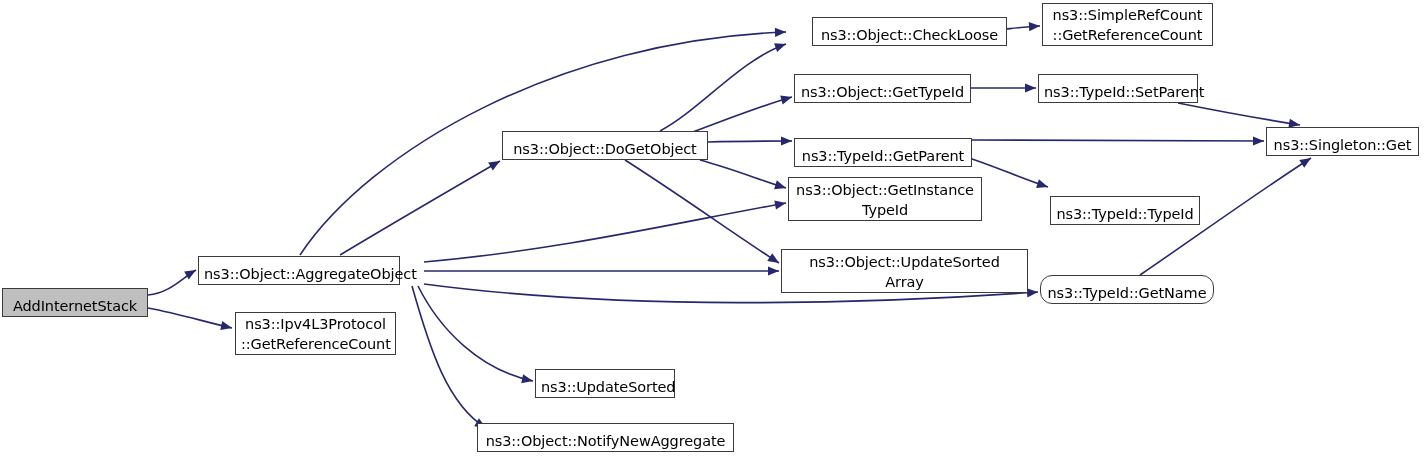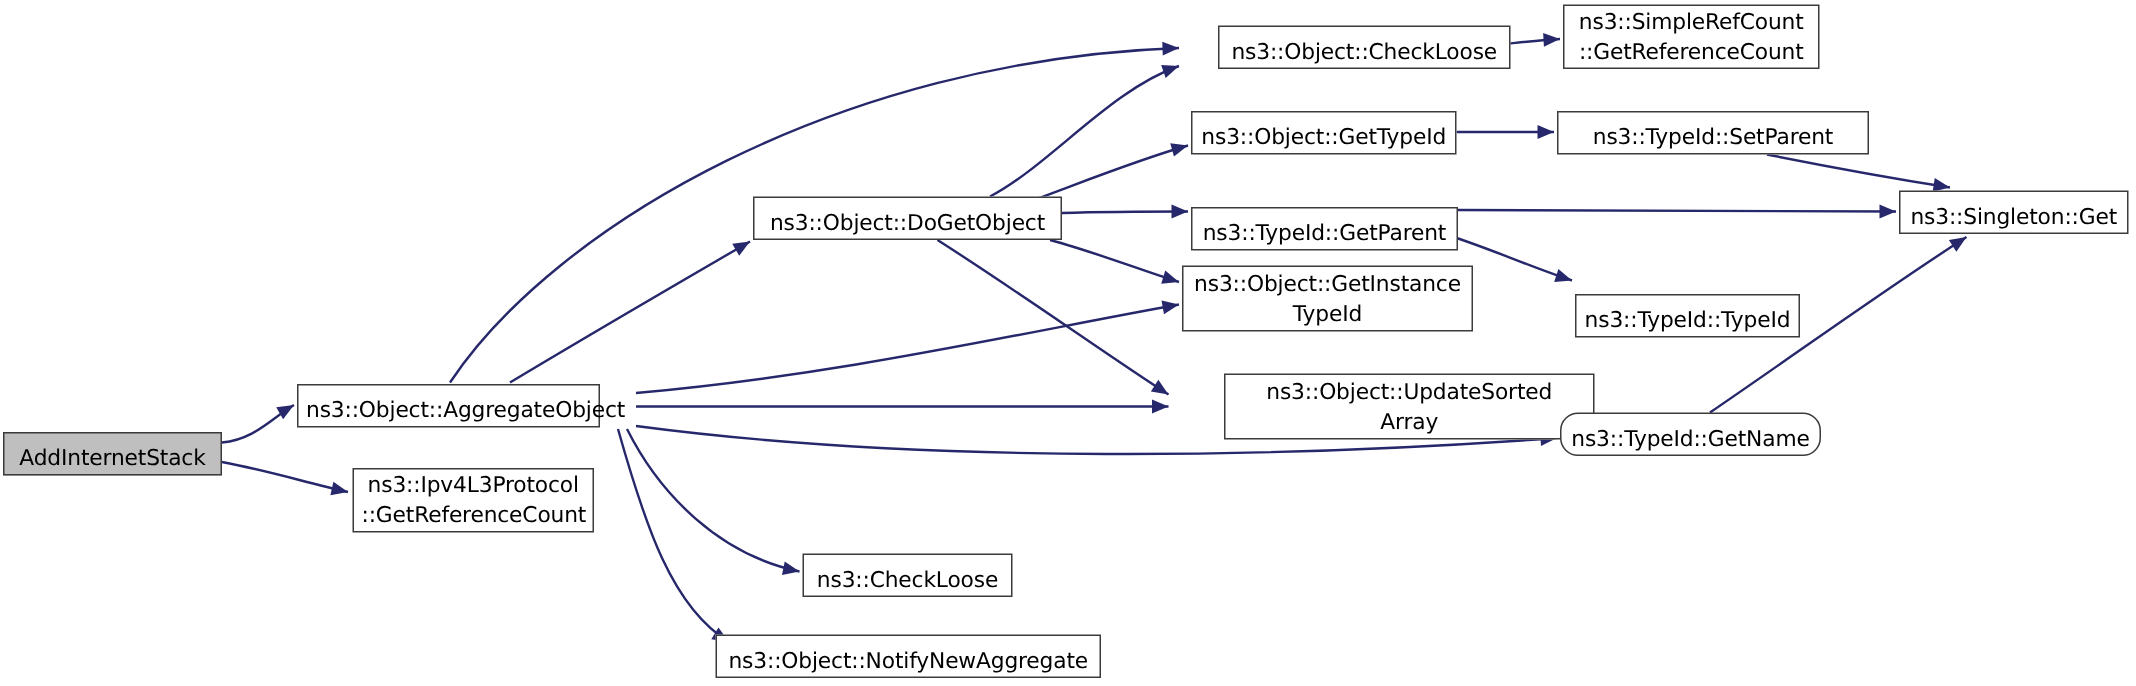--- a/index.html
+++ b/index.html
@@ -103,29 +103,29 @@
       <polygon points="1300,125 1288.4171795434042,127.82812133231059 1289.8520352193561,118.74070205128317" class="arrowhead"></polygon>
       <path d="M 1140 275 C 1200 234, 1258 192, 1311 158" class="edge"></path>
       <polygon points="1311,158 1304.2251566887824,167.81129441554216 1299.2575735013727,160.06770885869796" class="arrowhead"></polygon>
     </svg>
   <div id="node-layer">
       <div class="node highlight" style="left: 2px; top: 288px; width: 146px; height: 29px;"><span class="lbl">AddInternetStack</span></div>
       <div class="node" style="left: 198px; top: 256px; width: 202px; height: 29px;"><span class="lbl">ns3::Object::AggregateObject</span></div>
       <div class="node" style="left: 235px; top: 312px; width: 161px; height: 43px;"><span class="lbl">ns3::Ipv4L3Protocol
 ::GetReferenceCount</span></div>
       <div class="node" style="left: 502px; top: 131px; width: 206px; height: 29px;"><span class="lbl">ns3::Object::DoGetObject</span></div>
-      <div class="node" style="left: 535px; top: 369px; width: 140px; height: 29px;"><span class="lbl">ns3::CheckLoose</span></div>
+      <div class="node" style="left: 535px; top: 369px; width: 140px; height: 29px;"><span class="lbl">ns3::UpdateSorted</span></div>
       <div class="node" style="left: 477px; top: 423px; width: 257px; height: 29px;"><span class="lbl">ns3::Object::NotifyNewAggregate</span></div>
       <div class="node" style="left: 788px; top: 17px; width: 195px; height: 29px; margin-left: 24px;"><span class="lbl">ns3::Object::CheckLoose</span></div>
       <div class="node" style="left: 794px; top: 74px; width: 177px; height: 29px;"><span class="lbl">ns3::Object::GetTypeId</span></div>
       <div class="node" style="left: 794px; top: 126px; width: 178px; height: 29px; margin-top: 12px;"><span class="lbl">ns3::TypeId::GetParent</span></div>
       <div class="node" style="left: 788px; top: 177px; width: 194px; height: 44px;"><span class="lbl">ns3::Object::GetInstance
 TypeId</span></div>
-      <div class="node" style="left: 781px; top: 249px; width: 247px; height: 44px; margin-left: 35px;"><span class="lbl">ns3::Object::UpdateSorted
+      <div class="node" style="left: 781px; top: 249px; width: 247px; height: 44px;"><span class="lbl">ns3::Object::UpdateSorted
 Array</span></div>
       <div class="node" style="left: 1042px; top: 3px; width: 171px; height: 43px;"><span class="lbl">ns3::SimpleRefCount
 ::GetReferenceCount</span></div>
-      <div class="node" style="left: 1038px; top: 74px; width: 208px; height: 29px;"><span class="lbl">ns3::TypeId::SetParent</span></div>
+      <div class="node" style="left: 1038px; top: 74px; width: 160px; height: 29px;"><span class="lbl">ns3::TypeId::SetParent</span></div>
       <div class="node" style="left: 1050px; top: 196px; width: 150px; height: 29px;"><span class="lbl">ns3::TypeId::TypeId</span></div>
       <div class="node" style="left: 1040px; top: 275px; width: 174px; height: 29px; border-radius: 12px;"><span class="lbl">ns3::TypeId::GetName</span></div>
       <div class="node" style="left: 1266px; top: 127px; width: 153px; height: 29px;"><span class="lbl">ns3::Singleton::Get</span></div>
     </div>
 </div>
 
 </body></html>

